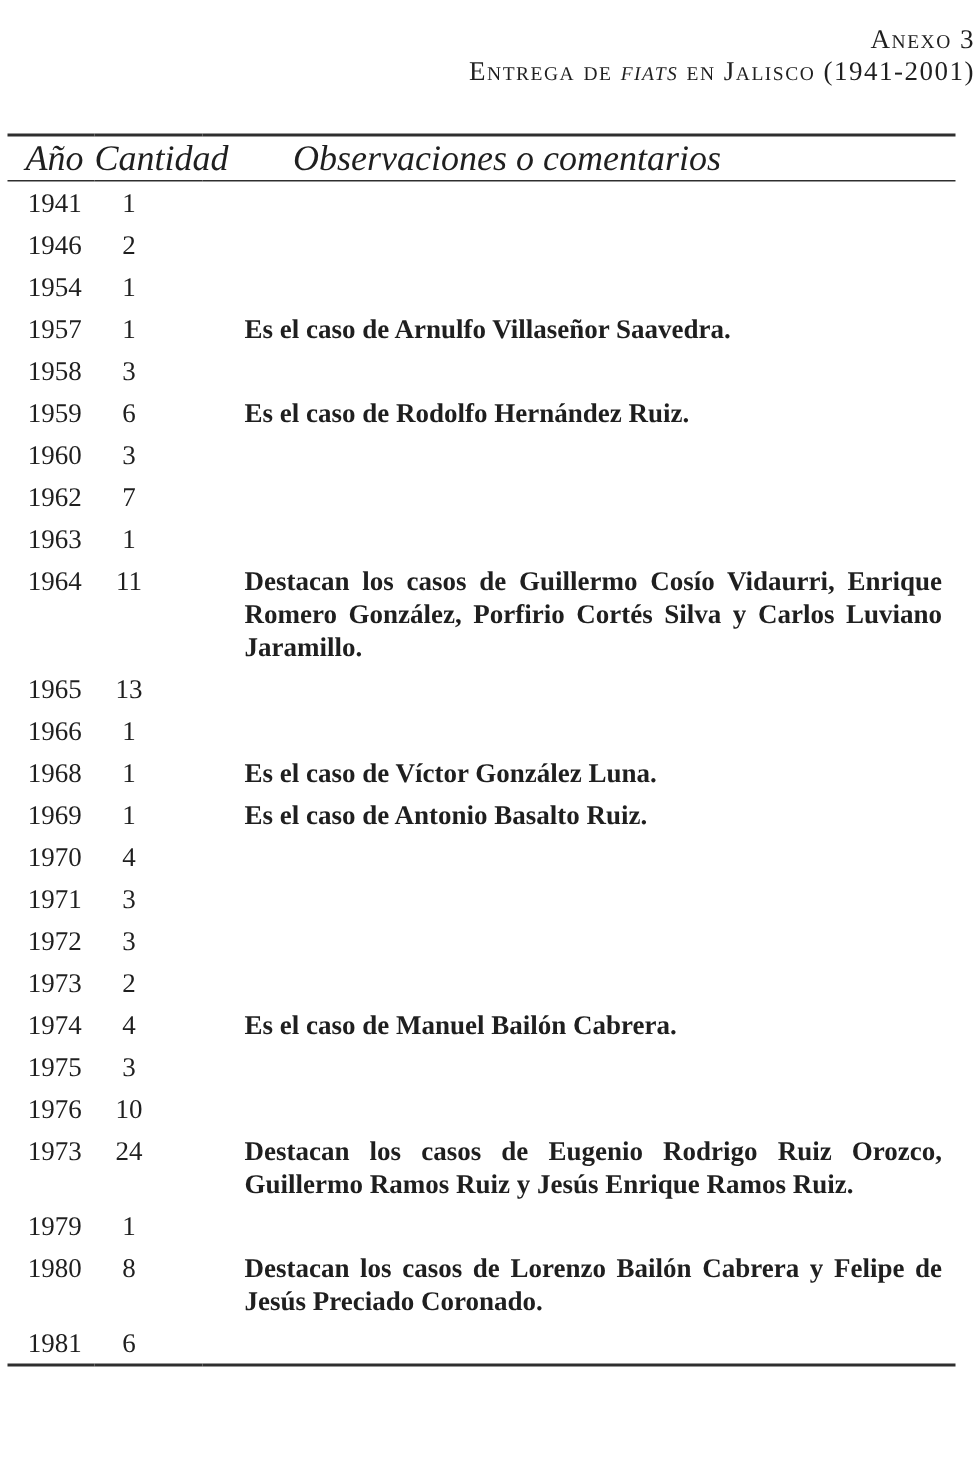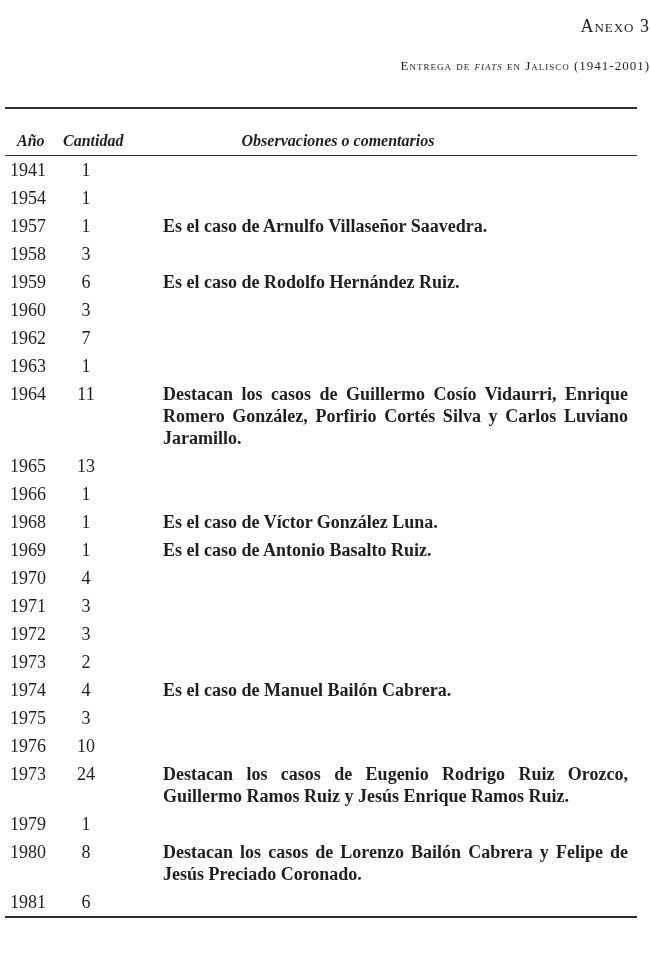--- a/index.html
+++ b/index.html
@@ -13,53 +13,53 @@
     overflow: hidden;
   }
   .heading { text-align: right; margin-top: 16px; }
   .title {
     font-size: 18px;
     font-variant: small-caps;
     letter-spacing: 1px;
     line-height: 21px;
   }
   .subtitle {
-    font-size: 13px;
+    font-size: 18px;
     font-variant: small-caps;
     letter-spacing: 1px;
     line-height: 21px;
-    margin-top: 18px;
+    margin-top: 0;
   }
   .subtitle .ital { font-style: italic; }
   table.fiat-table {
     border-collapse: collapse;
     table-layout: fixed;
     width: 632px;
     margin: 31px 13px 0 5px;
     border-top: 2px solid #2e2e2e;
     border-bottom: 2px solid #2e2e2e;
   }
   thead th {
     font-style: italic;
-    font-weight: bold;
-    font-size: 16px;
+    font-weight: normal;
+    font-size: 24px;
     border-bottom: 1.5px solid #2e2e2e;
-    padding: 22px 0 4px 0;
+    padding: 5px 0 4px 0;
     line-height: 20px;
   }
   th.col-year { text-align: left; padding-left: 12px; }
   th.col-qty  { text-align: left; }
   th.col-obs  { text-align: center; padding-right: 96px; }
   tbody td {
     font-size: 18px;
     line-height: 22px;
     vertical-align: top;
     padding: 3px 0;
   }
-  td.year { padding-left: 5px; }
+  td.year { padding-left: 5px; text-align: center; }
   td.qty  { text-align: center; padding-right: 26px; }
   td.obs  { text-align: justify; padding-left: 28px; padding-right: 9px; font-weight: bold; }
 </style>
 </head>
 <body>
 
 <div class="heading">
   <div class="title">Anexo 3</div>
   <div class="subtitle"><span>Entrega de </span><span class="ital">fiats</span><span> en Jalisco (1941-2001)</span></div>
 </div>
@@ -79,20 +79,25 @@
   </thead>
   <tbody>
 
       <tr>
         <td class="year">1941</td>
         <td class="qty">1</td>
         <td class="obs"></td>
       </tr>
 
 
+      <tr>
+        <td class="year">1946</td>
+        <td class="qty">2</td>
+        <td class="obs"></td>
+      </tr>
 
       <tr>
         <td class="year">1954</td>
         <td class="qty">1</td>
         <td class="obs"></td>
       </tr>
 
       <tr>
         <td class="year">1957</td>
         <td class="qty">1</td>

